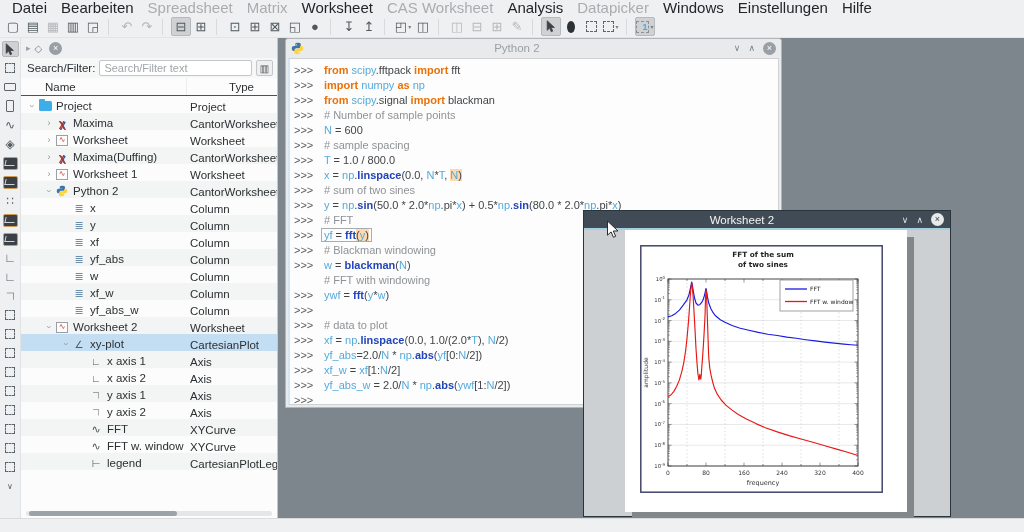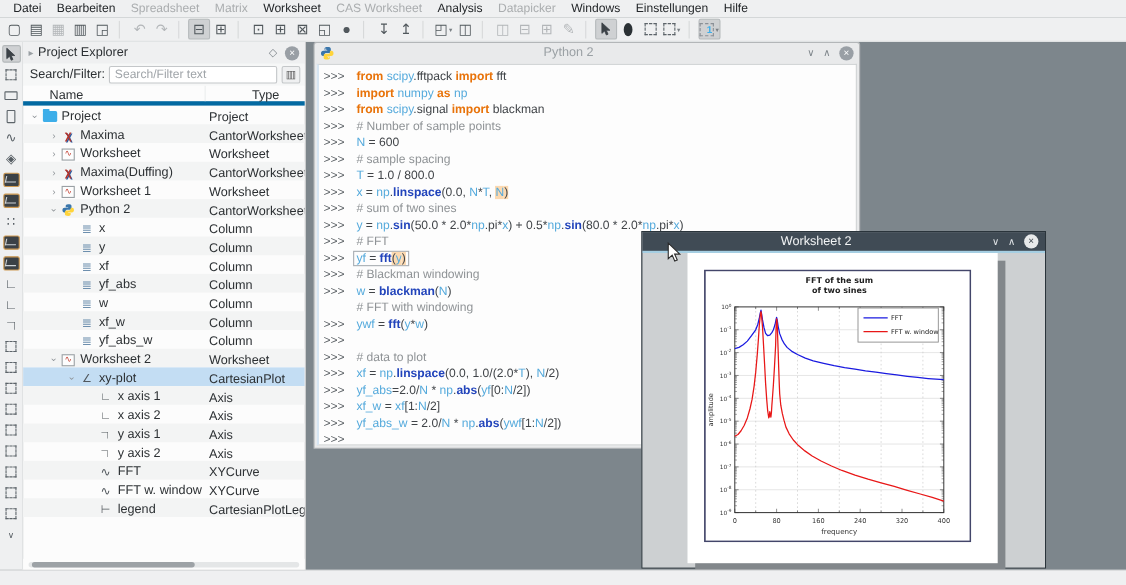--- a/index.html
+++ b/index.html
@@ -2,21 +2,21 @@
 <html><head>
 <meta charset="utf-8">
 <style>
   * { box-sizing: border-box; margin:0; padding:0; }
   html,body { width:1024px; height:532px; overflow:hidden; }
   body { position:relative; font-family:"Liberation Sans",sans-serif; background:#7d868c; font-size:12px; color:#232629; }
 
   
   #menubar { position:absolute; left:0; top:0; width:1024px; height:16px; background:#eff0f1;
              display:flex; align-items:center; padding-left:6px; gap:2px; z-index:5; }
-  .menu-item { padding:0 6px; font-size:11px; color:#232629; line-height:16px; }
+  .menu-item { padding:0 6px; font-size:15px; color:#232629; line-height:16px; }
   .menu-item.dim { color:#aaadaf; }
 
   #toolbar { position:absolute; left:0; top:16px; width:1024px; height:22px; background:#eff0f1;
              border-bottom:1px solid #e2e4e5; display:flex; align-items:center; padding-left:3px; z-index:5; }
   .tbtn { width:20px; height:19px; display:inline-flex; align-items:center; justify-content:center;
           font-size:13px; color:#51585d; border-radius:2px; position:relative; flex:none; }
   .tbtn.pressed { background:#cfd1d3; border:1px solid #b6babc; }
   .tbtn.disabled { opacity:.38; }
   .tbtn .drop { font-size:6px; color:#7a8085; margin-left:1px; }
   .tsep { width:7px; height:16px; border-left:1px solid #d7d9da; margin:0 2px 0 5px; flex:none; }
@@ -49,21 +49,21 @@
   .pe-float { color:#7e858a; font-size:10px; margin-right:7px; }
   .circ-close { width:13px; height:13px; border-radius:50%; background:#999fa5; color:#fff; font-size:9px;
                 display:inline-flex; align-items:center; justify-content:center; line-height:1; }
   .pe-search { height:20px; display:flex; align-items:center; padding:1px 4px 1px 6px; gap:4px; background:#f6f7f7; flex:none; }
   .pe-search label { font-size:11.5px; color:#2c3033; flex:none; }
   .pe-search input { flex:1; height:16px; border:1px solid #c4c7c9; border-radius:2px; background:#fff;
                      font-family:"Liberation Sans",sans-serif; font-size:11px; padding:0 4px; color:#333; min-width:0; }
   .pe-search input::placeholder { color:#a0a5a9; }
   .filter-btn { width:17px; height:16px; border:1px solid #c4c7c9; border-radius:2px; background:#eff0f1;
                 display:inline-flex; align-items:center; justify-content:center; font-size:10px; color:#555; flex:none; }
-  .pe-cols { height:18px; display:flex; border-bottom:4px solid #0369a1; background:#fcfcfc; flex:none;gap:16px; }
+  .pe-cols { height:18px; display:flex; border-bottom:1px solid #0369a1; background:#fcfcfc; flex:none;gap:16px; }
   .pe-cols .c1 { width:166px; padding-left:24px; font-size:11.5px; color:#2c3033; line-height:18px; border-right:1px solid #eceeee; }
   .pe-cols .c2 { flex:1; padding-left:3px; font-size:11.5px; color:#2c3033; line-height:18px;text-align:center; }
   #pe-rows { flex:1; overflow:hidden; position:relative; }
   .trow { height:17px; display:flex; align-items:flex-end; font-size:11.5px; color:#2c3033; }
   .trow.odd { background:#f3f4f4; }
   .trow.sel { background:#c3ddf3; }
   .trow .namecell { width:166px; display:flex; align-items:center; overflow:hidden; white-space:nowrap; flex:none; }
   .trow .typecell { flex:1; padding-left:3px; overflow:hidden; white-space:nowrap; }
   .exp { width:10px; font-size:9px; color:#8d9296; flex:none; text-align:center; }
   .exp.open { transform:rotate(90deg); }
@@ -263,21 +263,20 @@
         <span class="dash-box"></span>
       </span>
       <span class="lbtn">
         <span style="font-size: 8px;">∨</span>
       </span>
     </div>
 
   <div id="explorer">
     <div class="pe-head">
       <span class="pe-grip">▸</span>
-      <span class="pe-title">Project Explorer</span>
       <span class="pe-float">◇</span>
       <span class="circ-close">×</span>
     </div>
     <div class="pe-search">
       <label>Search/Filter:</label>
       <input type="text" placeholder="Search/Filter text" style="">
       <span class="filter-btn">▥</span>
     </div>
     <div class="pe-cols">
       <span class="c1">Name</span>

